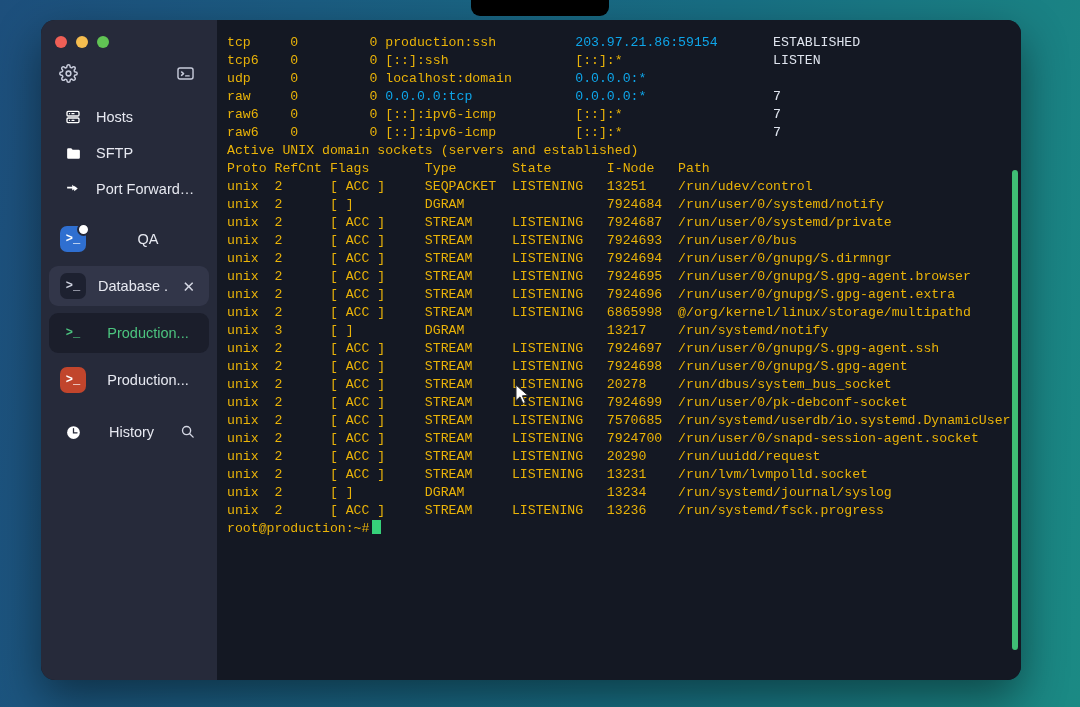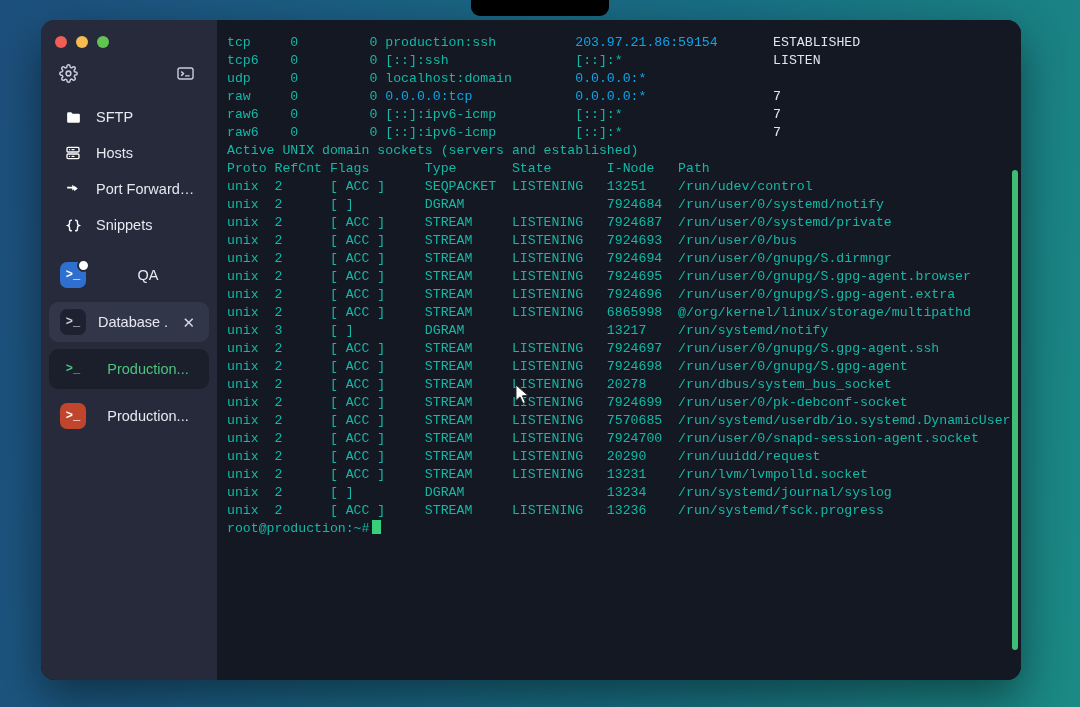--- a/index.html
+++ b/index.html
@@ -69,21 +69,21 @@
     padding:14px 0 0 0;
   }
   #termtext {
     font-family:"Liberation Mono", monospace;
     font-size:13.2px; line-height:18px; white-space:pre;
     padding-left:10px; color:#3fa06a;
   }
   .l { display:block; height:18px; }
   .w { color:#dfe4ee; }
   .p { color:#0ea5e9; }
-  .g { color:#14b8a6; }
+  .g { color:#eab308; }
   #cursor {
     display:inline-block; width:9px; height:14px; background:#36d17a;
     vertical-align:-2px; margin-left:3px;
   }
   #scroll {
     position:absolute; right:3px; top:150px; width:6px; height:480px;
     border-radius:3px; background:#3fbd74;
   }
   #mouse { position:absolute; left:298px; top:364px; }
 </style>
@@ -114,58 +114,49 @@
           <rect x="2.5" y="5" width="19" height="14" rx="2.5"></rect>
           <path d="M7 10l2.6 2.2L7 14.4M12.2 15h4.4" stroke-linecap="round" stroke-linejoin="round"></path>
         </svg>
       </span>
     </div>
 
     <div class="navlist">
 
       <div class="nav">
         <span class="ico">
-          <svg width="17" height="17" viewBox="0 0 24 24" fill="currentColor">
-            <path d="M3 6.2A1.7 1.7 0 0 1 4.7 4.5h4.1l2 2.2h8.5A1.7 1.7 0 0 1 21 8.4v9.4a1.7 1.7 0 0 1-1.7 1.7H4.7A1.7 1.7 0 0 1 3 17.8z"></path>
-          </svg>
-        </span>
-        <span class="ilab">SFTP</span>
-      </div>
-
-      <div class="nav">
-        <span class="ico">
           <svg width="16" height="16" viewBox="0 0 24 24" fill="none" stroke="currentColor" stroke-width="2">
             <rect x="3" y="3.5" width="18" height="7" rx="1.6"></rect>
             <rect x="3" y="13.5" width="18" height="7" rx="1.6"></rect>
             <path d="M6.8 7h.01M6.8 17h.01M10.5 7h3M10.5 17h3" stroke-linecap="round"></path>
           </svg>
         </span>
         <span class="ilab">Hosts</span>
+      </div>
+
+      <div class="nav">
+        <span class="ico">
+          <svg width="17" height="17" viewBox="0 0 24 24" fill="currentColor">
+            <path d="M3 6.2A1.7 1.7 0 0 1 4.7 4.5h4.1l2 2.2h8.5A1.7 1.7 0 0 1 21 8.4v9.4a1.7 1.7 0 0 1-1.7 1.7H4.7A1.7 1.7 0 0 1 3 17.8z"></path>
+          </svg>
+        </span>
+        <span class="ilab">SFTP</span>
       </div>
 
       <div class="nav">
         <span class="ico">
           <svg width="17" height="17" viewBox="0 0 24 24" fill="currentColor">
             <path d="M3 8.2h7.2V5.4L15 9.4l-4.8 4v-2.8H3z"></path>
             <path d="M14.6 15.6h-7v2.8L2.8 14.4l4.8-4v2.8h7z" opacity="0"></path>
             <path d="M13 6.6l5 4-5 4V12h-1.4V9.2H13z"></path>
           </svg>
         </span>
         <span class="ilab">Port Forwarding</span>
       </div>
 
-      <div class="nav">
-        <span class="ico">
-          <svg width="17" height="17" viewBox="0 0 24 24" fill="none" stroke="currentColor" stroke-width="2" stroke-linecap="round">
-            <path d="M9 4.5c-2 0-2.6 1-2.6 2.6v2c0 1.6-.8 2.4-2.2 2.9 1.4.5 2.2 1.3 2.2 2.9v2c0 1.6.6 2.6 2.6 2.6"></path>
-            <path d="M15 4.5c2 0 2.6 1 2.6 2.6v2c0 1.6.8 2.4 2.2 2.9-1.4.5-2.2 1.3-2.2 2.9v2c0 1.6-.6 2.6-2.6 2.6"></path>
-          </svg>
-        </span>
-        <span class="ilab">Snippets</span>
-      </div>
     </div>
 
     <div style="margin-top:12px;">
 
       <div class="sess" style="background:transparent;">
         <div class="row">
           <span class="sqicon" style="background:#2f6fd0; position:relative;">&gt;_
             <span class="badge"></span>
           </span>
           <span class="lab">QA</span>
@@ -187,20 +178,37 @@
         </div>
       </div>
 
       <div class="sess" style="background:transparent;">
         <div class="row">
           <span class="sqicon" style="background:#c1452c;">&gt;_</span>
           <span class="lab">Production...</span>
         </div>
       </div>
 
+      <div class="sess" style="margin-top:12px;">
+        <div class="row">
+          <span class="sqicon" style="background:transparent;">
+            <svg width="17" height="17" viewBox="0 0 24 24" fill="#ffffff">
+              <circle cx="12" cy="12" r="9"></circle>
+              <path d="M12 6.5v6h5" stroke="#262a3a" stroke-width="1.8" fill="none" stroke-linecap="round"></path>
+            </svg>
+          </span>
+          <span class="lab">History</span>
+          <span class="closex">
+            <svg width="15" height="15" viewBox="0 0 24 24" fill="none" stroke="currentColor" stroke-width="2.2" stroke-linecap="round">
+              <circle cx="10.5" cy="10.5" r="6.5"></circle>
+                <path d="M15.5 15.5L21 21"></path>
+            </svg>
+          </span>
+        </div>
+      </div>
 
     </div>
   </div>
 
   <div id="term">
     <div id="termtext"><span class="l"><span class="g">tcp     0         0 </span><span class="g">production:ssh          </span><span class="p">203.97.21.86:59154       </span><span class="w">ESTABLISHED</span></span><span class="l"><span class="g">tcp6    0         0 </span><span class="g">[::]:ssh                </span><span class="g">[::]:*                   </span><span class="w">LISTEN</span></span><span class="l"><span class="g">udp     0         0 </span><span class="g">localhost:domain        </span><span class="p">0.0.0.0:*                </span><span class="w"></span></span><span class="l"><span class="g">raw     0         0 </span><span class="p">0.0.0.0:tcp             </span><span class="p">0.0.0.0:*                </span><span class="w">7</span></span><span class="l"><span class="g">raw6    0         0 </span><span class="g">[::]:ipv6-icmp          </span><span class="g">[::]:*                   </span><span class="w">7</span></span><span class="l"><span class="g">raw6    0         0 </span><span class="g">[::]:ipv6-icmp          </span><span class="g">[::]:*                   </span><span class="w">7</span></span><span class="l"><span class="g">Active UNIX domain sockets (servers and established)</span></span><span class="l"><span class="g">Proto RefCnt Flags       Type       State       I-Node   Path</span></span><span class="l"><span class="g">unix  2      [ ACC ]     SEQPACKET  LISTENING   13251    /run/udev/control</span></span><span class="l"><span class="g">unix  2      [ ]         DGRAM                  7924684  /run/user/0/systemd/notify</span></span><span class="l"><span class="g">unix  2      [ ACC ]     STREAM     LISTENING   7924687  /run/user/0/systemd/private</span></span><span class="l"><span class="g">unix  2      [ ACC ]     STREAM     LISTENING   7924693  /run/user/0/bus</span></span><span class="l"><span class="g">unix  2      [ ACC ]     STREAM     LISTENING   7924694  /run/user/0/gnupg/S.dirmngr</span></span><span class="l"><span class="g">unix  2      [ ACC ]     STREAM     LISTENING   7924695  /run/user/0/gnupg/S.gpg-agent.browser</span></span><span class="l"><span class="g">unix  2      [ ACC ]     STREAM     LISTENING   7924696  /run/user/0/gnupg/S.gpg-agent.extra</span></span><span class="l"><span class="g">unix  2      [ ACC ]     STREAM     LISTENING   6865998  @/org/kernel/linux/storage/multipathd</span></span><span class="l"><span class="g">unix  3      [ ]         DGRAM                  13217    /run/systemd/notify</span></span><span class="l"><span class="g">unix  2      [ ACC ]     STREAM     LISTENING   7924697  /run/user/0/gnupg/S.gpg-agent.ssh</span></span><span class="l"><span class="g">unix  2      [ ACC ]     STREAM     LISTENING   7924698  /run/user/0/gnupg/S.gpg-agent</span></span><span class="l"><span class="g">unix  2      [ ACC ]     STREAM     LISTENING   20278    /run/dbus/system_bus_socket</span></span><span class="l"><span class="g">unix  2      [ ACC ]     STREAM     LISTENING   7924699  /run/user/0/pk-debconf-socket</span></span><span class="l"><span class="g">unix  2      [ ACC ]     STREAM     LISTENING   7570685  /run/systemd/userdb/io.systemd.DynamicUser</span></span><span class="l"><span class="g">unix  2      [ ACC ]     STREAM     LISTENING   7924700  /run/user/0/snapd-session-agent.socket</span></span><span class="l"><span class="g">unix  2      [ ACC ]     STREAM     LISTENING   20290    /run/uuidd/request</span></span><span class="l"><span class="g">unix  2      [ ACC ]     STREAM     LISTENING   13231    /run/lvm/lvmpolld.socket</span></span><span class="l"><span class="g">unix  2      [ ]         DGRAM                  13234    /run/systemd/journal/syslog</span></span><span class="l"><span class="g">unix  2      [ ACC ]     STREAM     LISTENING   13236    /run/systemd/fsck.progress</span></span><span class="l"><span class="g">root@production:~#</span><span id="cursor"></span></span></div>
     <div id="scroll"></div>
     <svg id="mouse" width="16" height="22" viewBox="0 0 16 22">
       <path d="M1 1l12 10.5-5.6.3 3 6.6-2.4 1.1-3-6.6L1 16.6z" fill="#fff" stroke="#2a2a2a" stroke-width="1"></path>
     </svg>

